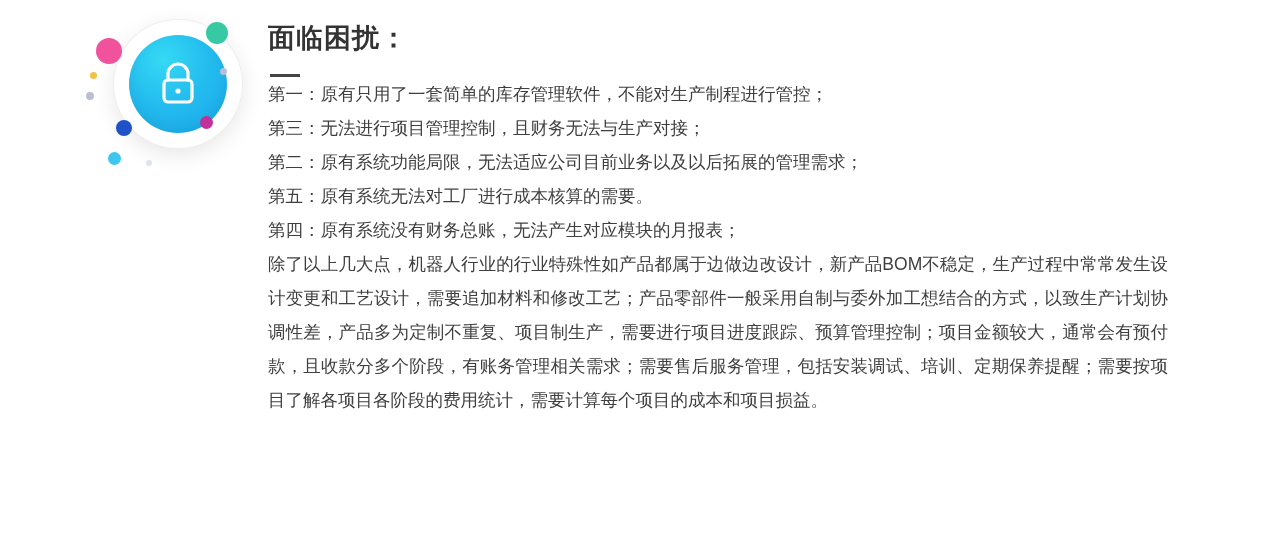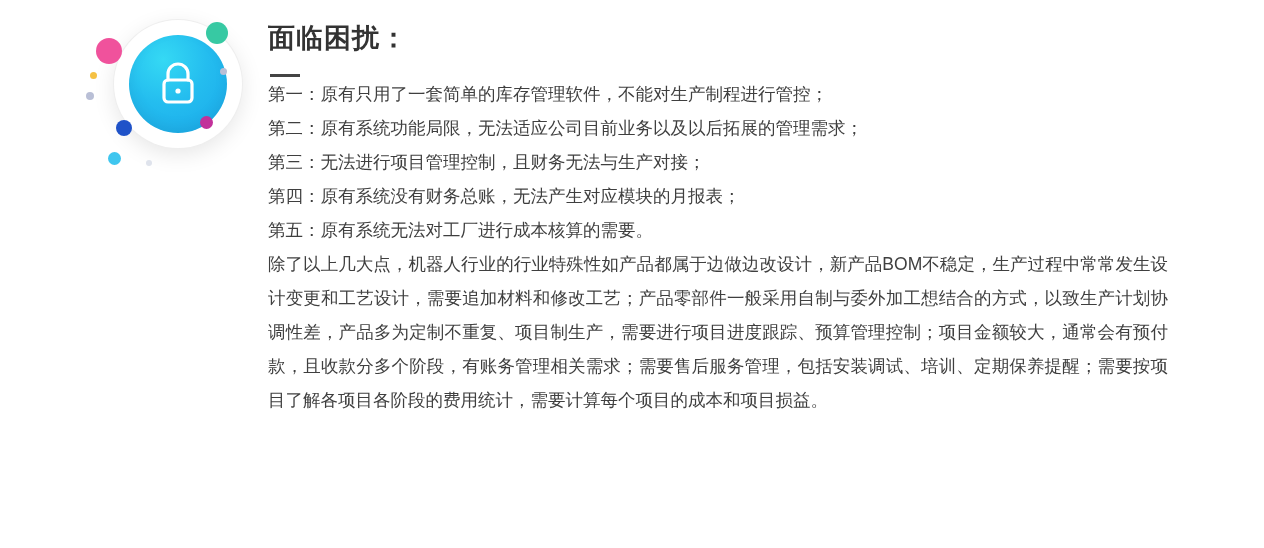--- a/index.html
+++ b/index.html
@@ -131,21 +131,21 @@
     <span class="dot d8"></span>
     <span class="dot d9"></span>
   </div>
 
   <div class="content">
     <h1 class="title">面临困扰：</h1>
     <div class="rule"></div>
 
     <div class="body-block">
       <div class="point">第一：原有只用了一套简单的库存管理软件，不能对生产制程进行管控；</div>
+      <div class="point">第三：无法进行项目管理控制，且财务无法与生产对接；</div>
       <div class="point">第二：原有系统功能局限，无法适应公司目前业务以及以后拓展的管理需求；</div>
-      <div class="point">第三：无法进行项目管理控制，且财务无法与生产对接；</div>
+      <div class="point">第五：原有系统无法对工厂进行成本核算的需要。</div>
       <div class="point">第四：原有系统没有财务总账，无法产生对应模块的月报表；</div>
-      <div class="point">第五：原有系统无法对工厂进行成本核算的需要。</div>
       <div class="paragraph">除了以上几大点，机器人行业的行业特殊性如产品都属于边做边改设计，新产品BOM不稳定，生产过程中常常发生设计变更和工艺设计，需要追加材料和修改工艺；产品零部件一般采用自制与委外加工想结合的方式，以致生产计划协调性差，产品多为定制不重复、项目制生产，需要进行项目进度跟踪、预算管理控制；项目金额较大，通常会有预付款，且收款分多个阶段，有账务管理相关需求；需要售后服务管理，包括安装调试、培训、定期保养提醒；需要按项目了解各项目各阶段的费用统计，需要计算每个项目的成本和项目损益。</div>
     </div>
   </div>
 
 </div>
 
 </body></html>

